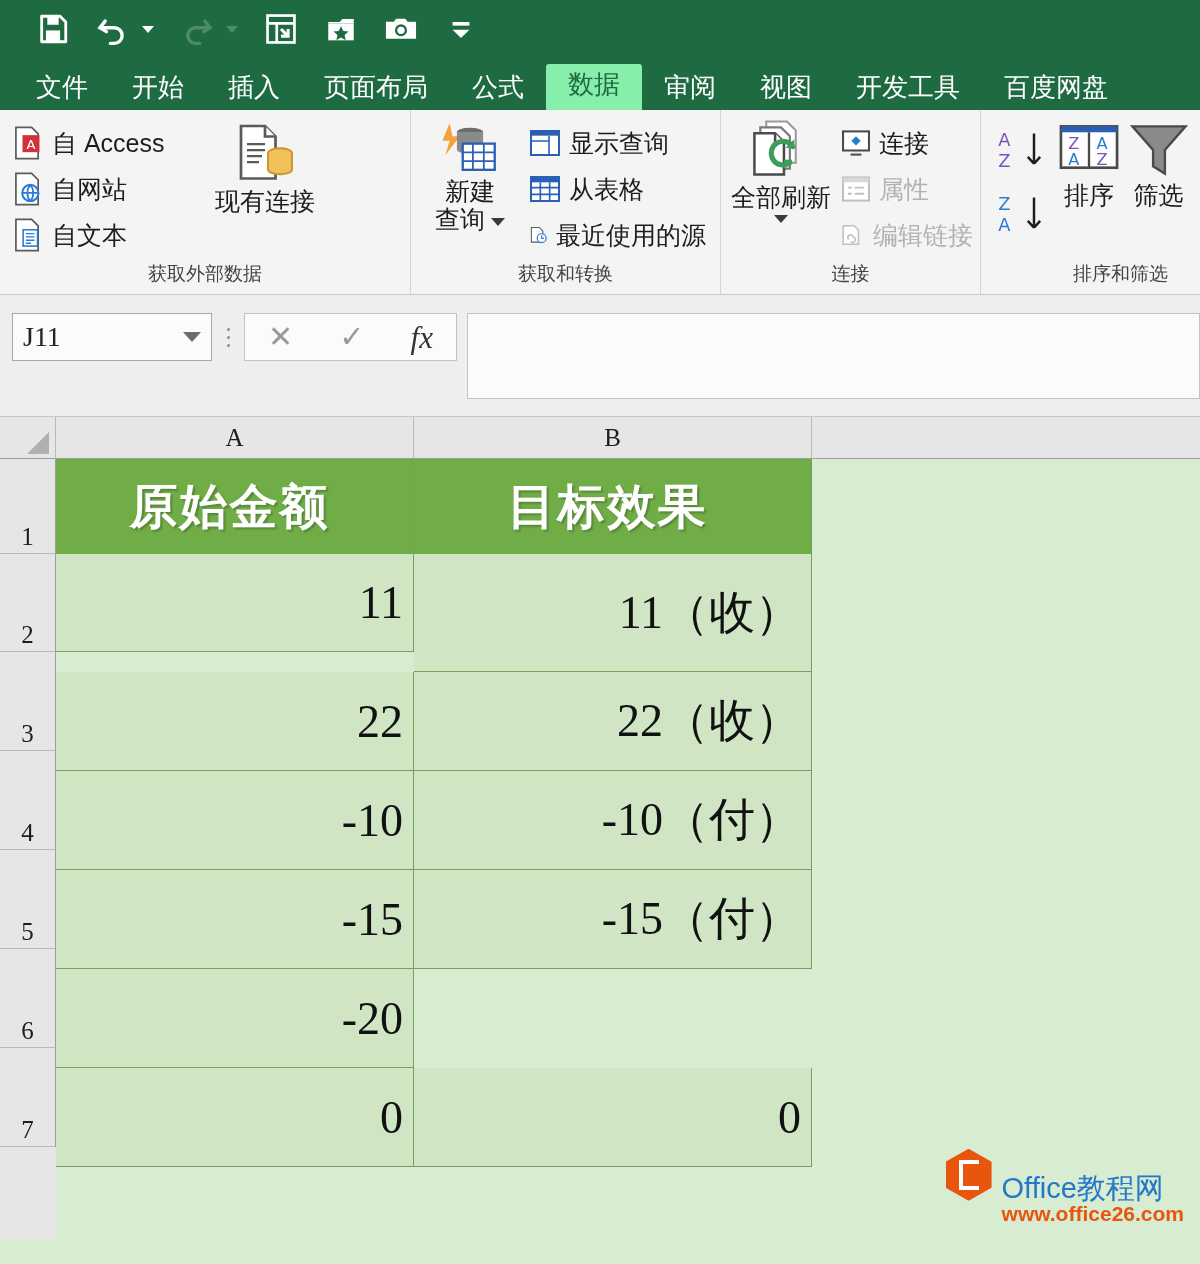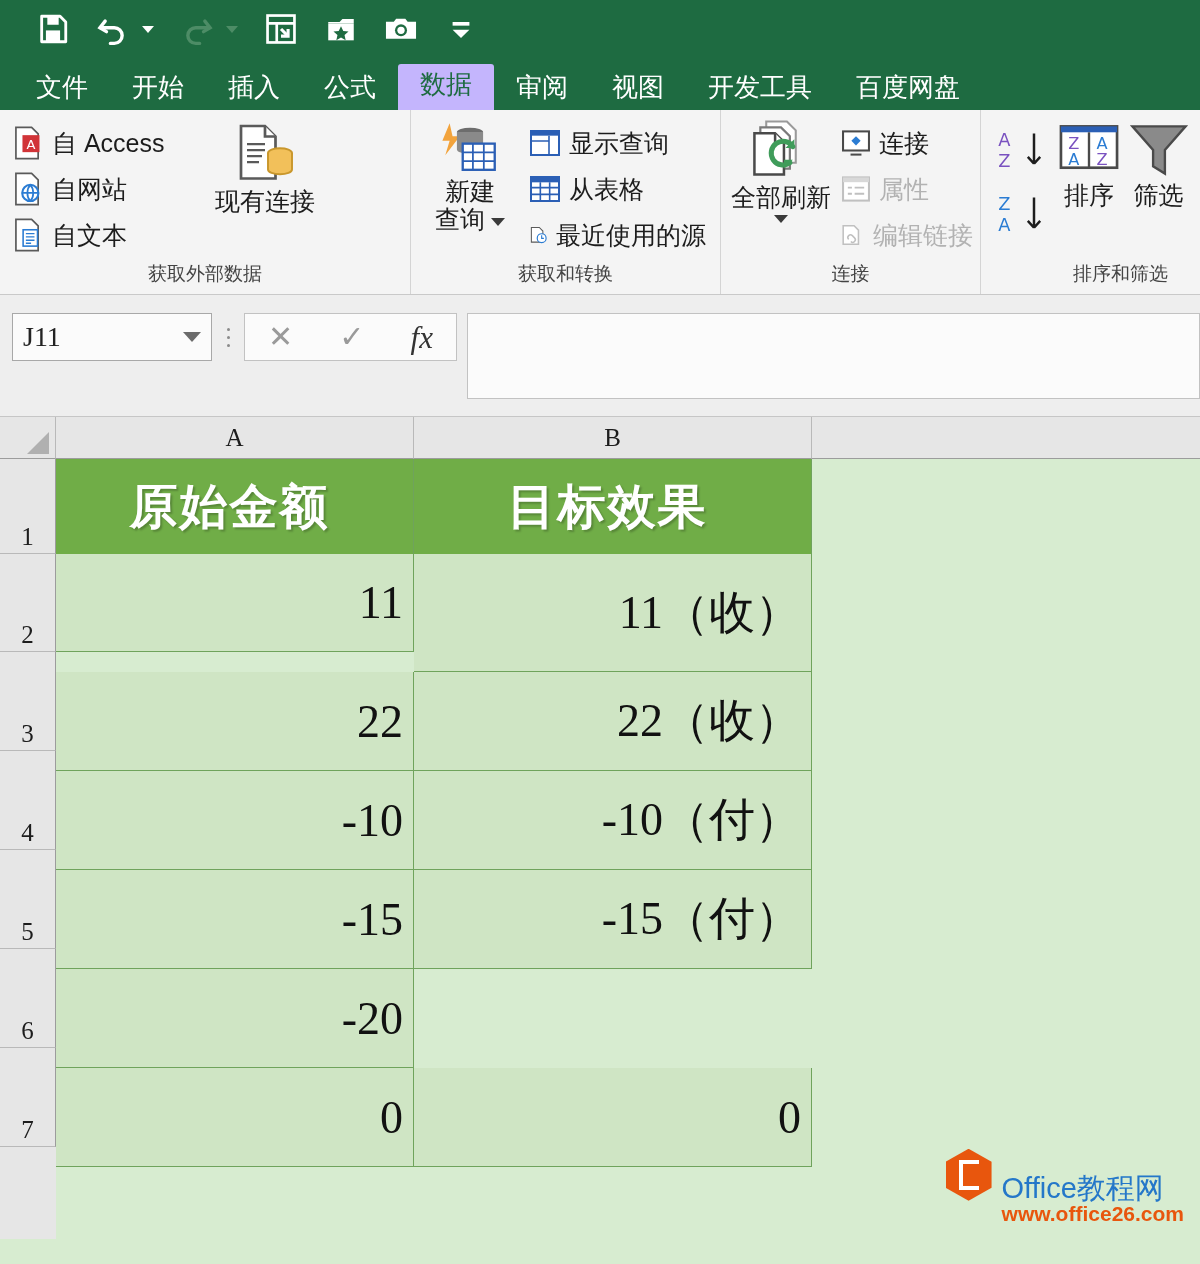--- a/index.html
+++ b/index.html
@@ -21,21 +21,21 @@
     border-top:7px solid #fff; margin-left:-14px; align-self:center;}
   .caret-sm.dim{ border-top-color:#4d8c66; }
 
   
   .tabs{ height:52px; background:#1e6b41; display:flex; align-items:flex-end;
     padding-left:14px; }
   .tab{
     color:#ffffff; font-size:26px; padding:7px 22px 10px 22px;
     line-height:1; white-space:nowrap;
   }
-  .tab.active{ background:#c4b5fd; color:#1e6b41; border-radius:3px 3px 0 0;
+  .tab.active{ background:#86efac; color:#1e6b41; border-radius:3px 3px 0 0;
     padding-bottom:13px; }
 
   
   .ribbon{
     height:185px; background:#f4f4f4; display:flex; position:relative;
     border-bottom:1px solid #c9c9c9; overflow:hidden;
   }
   .rgroup{ position:relative; height:100%; display:flex; flex-direction:column;
     padding:8px 0 0 0; }
   .rgroup + .rgroup{ border-left:1px solid #d4d4d4; }
@@ -168,20 +168,21 @@
       <rect x="4" y="5" width="12" height="2.6"></rect>
       <path d="M4 10.5 h12 l-6 6z"></path>
     </svg>
   </div>
 </div>
 
 <div class="tabs">
   <div class="tab">文件</div>
   <div class="tab">开始</div>
   <div class="tab">插入</div>
+  <div class="tab">页面布局</div>
   <div class="tab">公式</div>
   <div class="tab active">数据</div>
   <div class="tab">审阅</div>
   <div class="tab">视图</div>
   <div class="tab">开发工具</div>
   <div class="tab">百度网盘</div>
 </div>
 
 <div class="ribbon">
 

